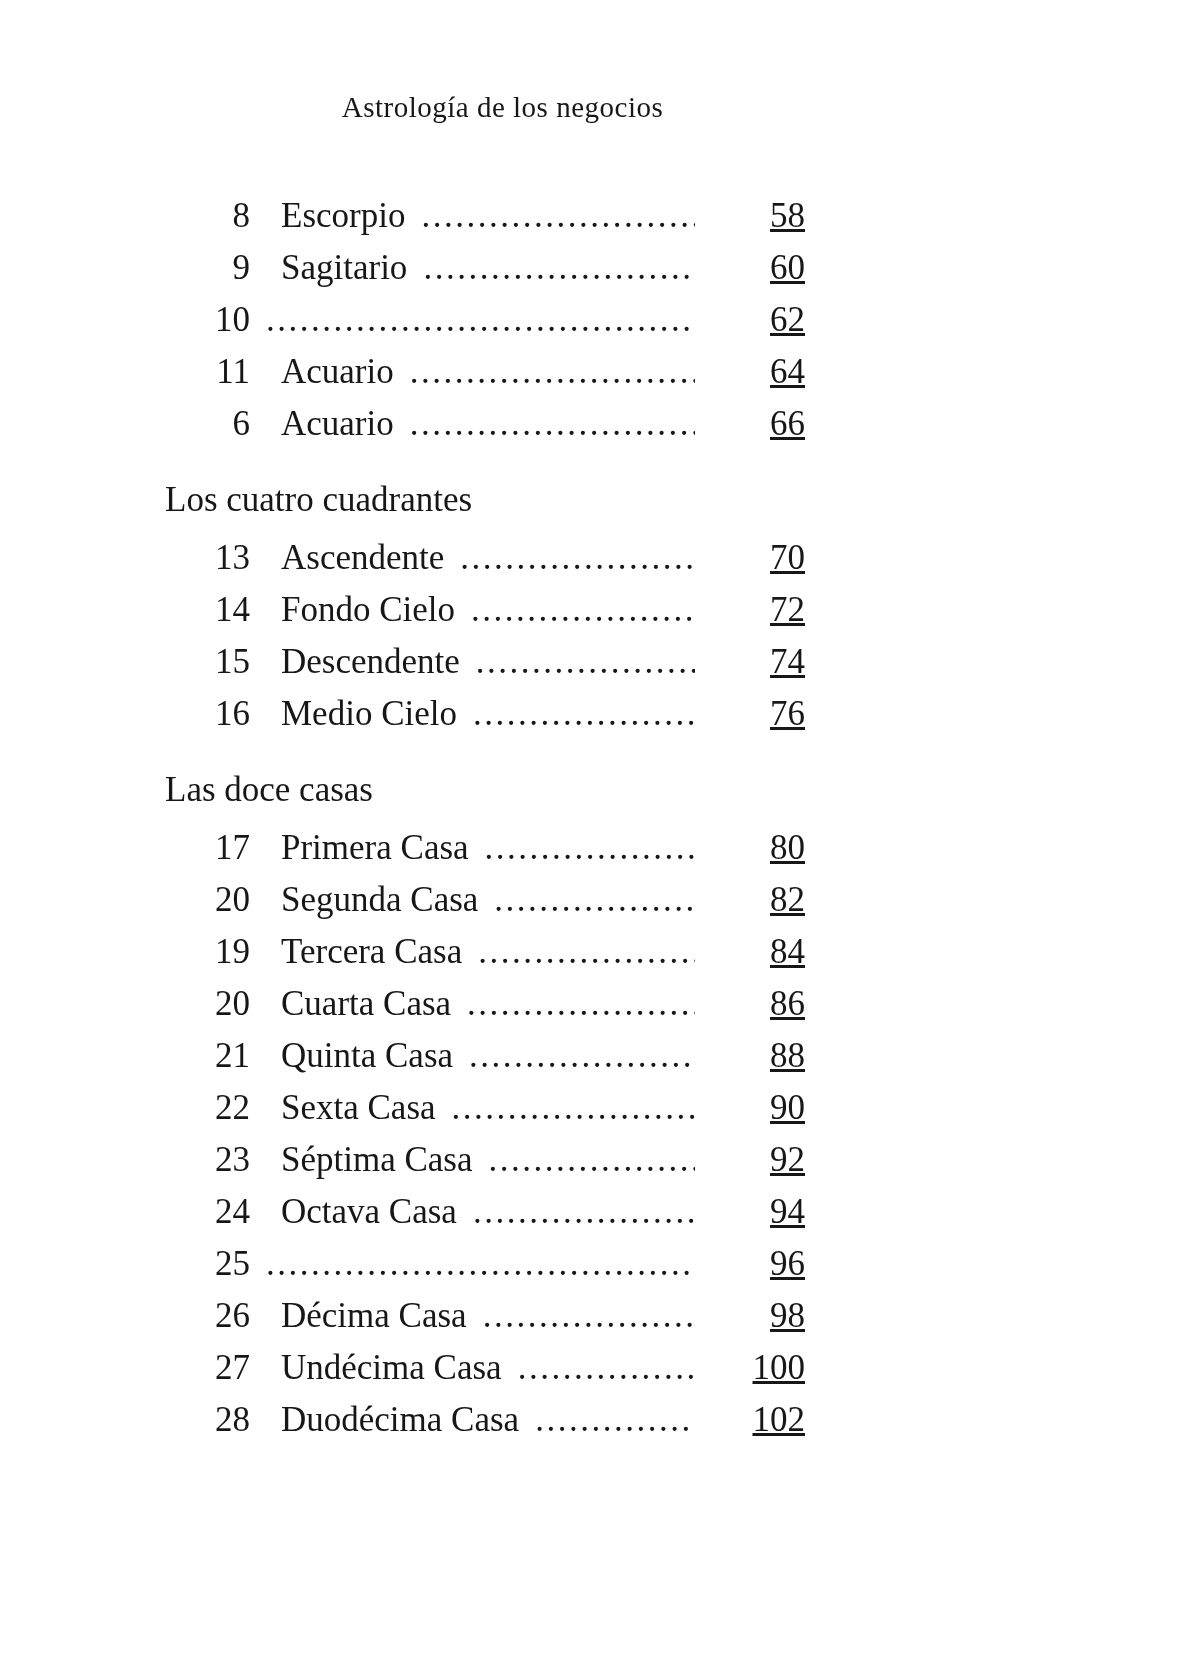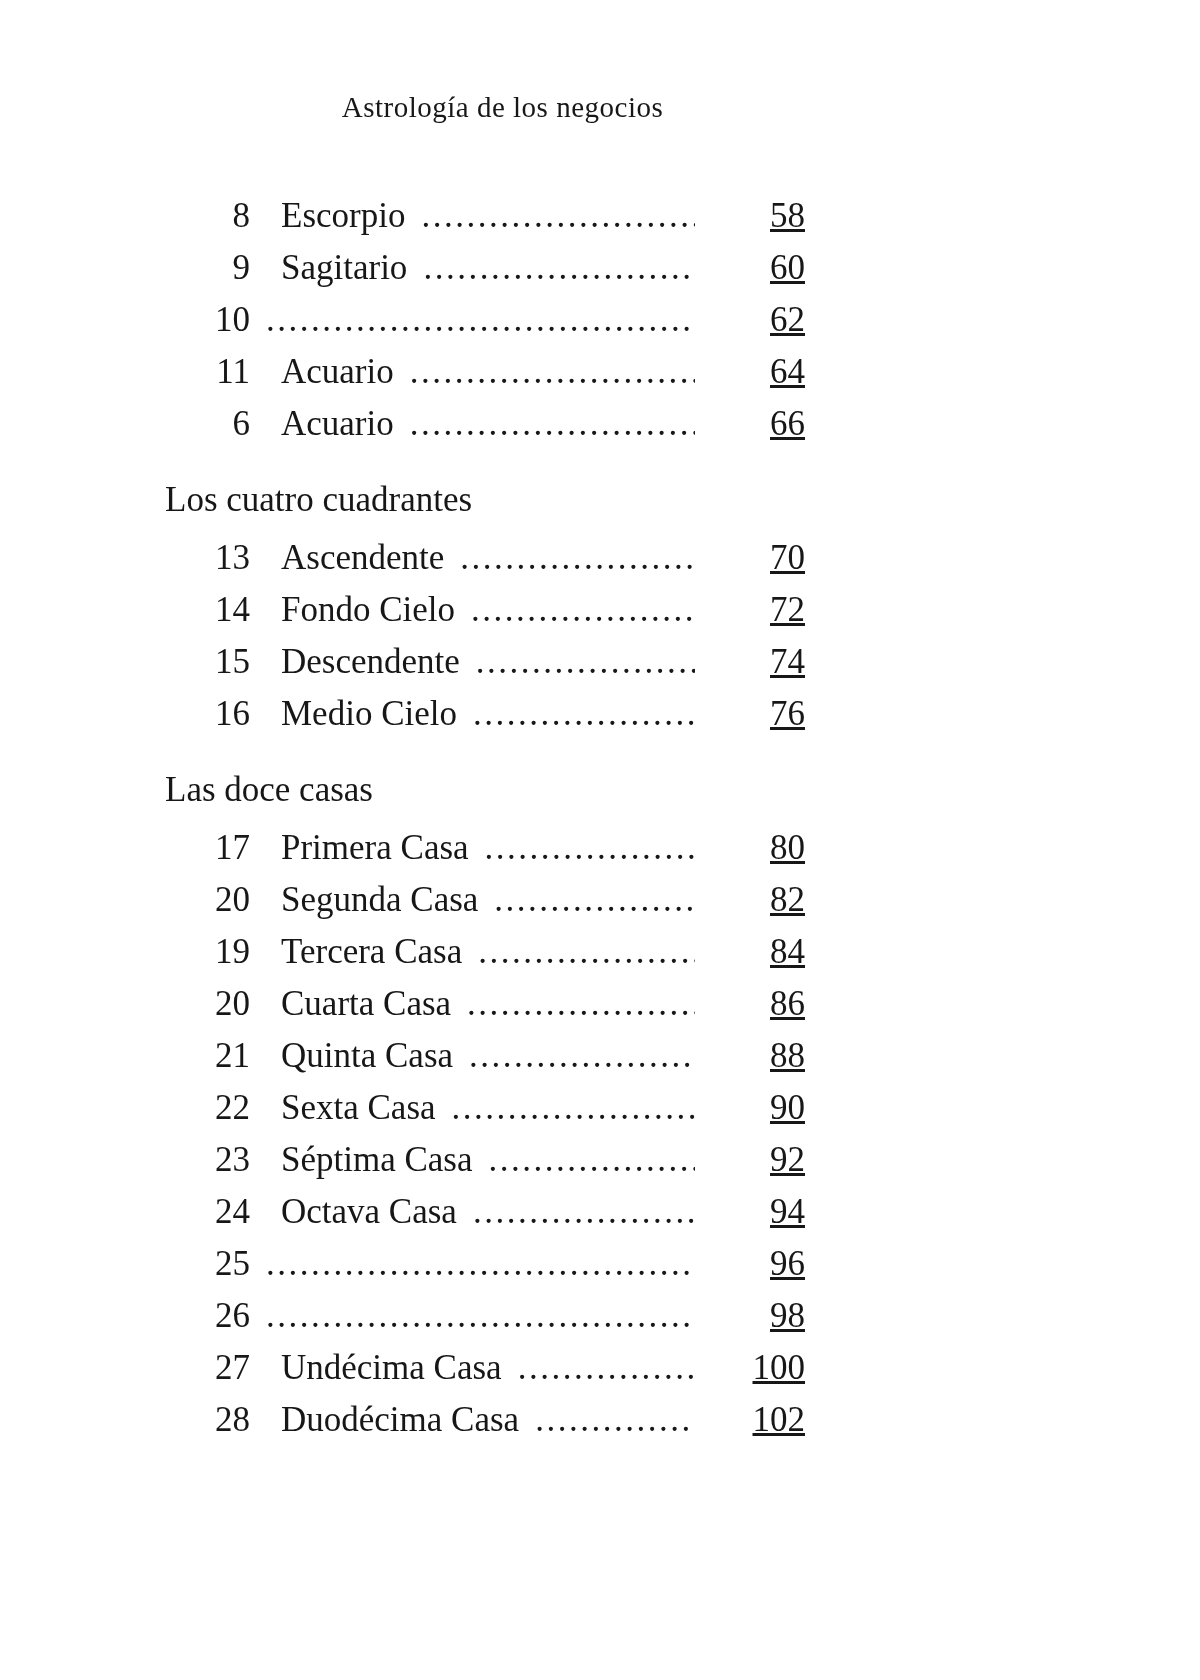--- a/index.html
+++ b/index.html
@@ -205,20 +205,21 @@
   </div>
 
   <div class="toc-entry">
     <span class="entry-num">25</span>
     <span class="dot-leader">................................................................................................................................................................</span>
     <span class="entry-page">96</span>
   </div>
 
   <div class="toc-entry">
     <span class="entry-num">26</span>
+    <span class="entry-title">Décima Casa</span>
     <span class="dot-leader">................................................................................................................................................................</span>
     <span class="entry-page">98</span>
   </div>
 
   <div class="toc-entry">
     <span class="entry-num">27</span>
     <span class="entry-title">Undécima Casa</span>
     <span class="dot-leader">................................................................................................................................................................</span>
     <span class="entry-page">100</span>
   </div>

